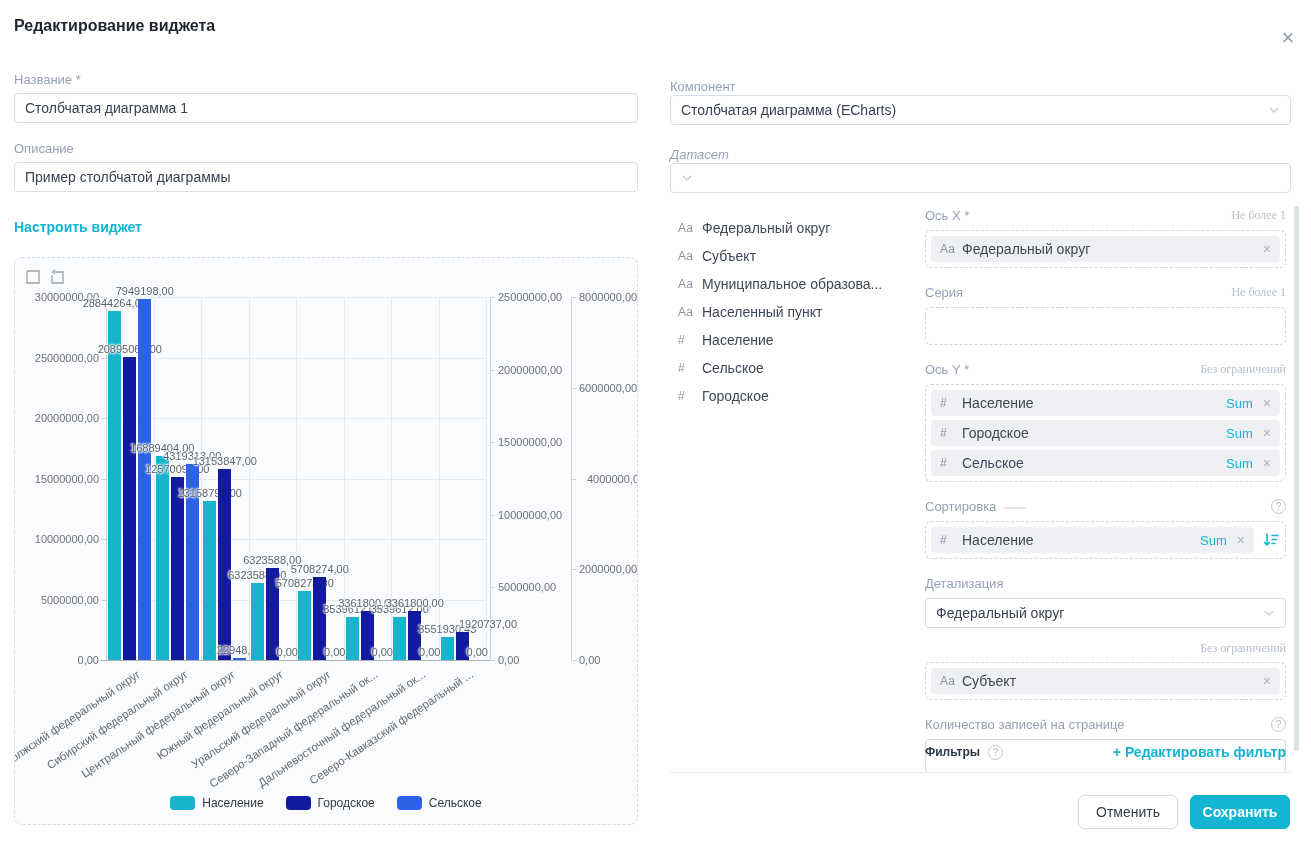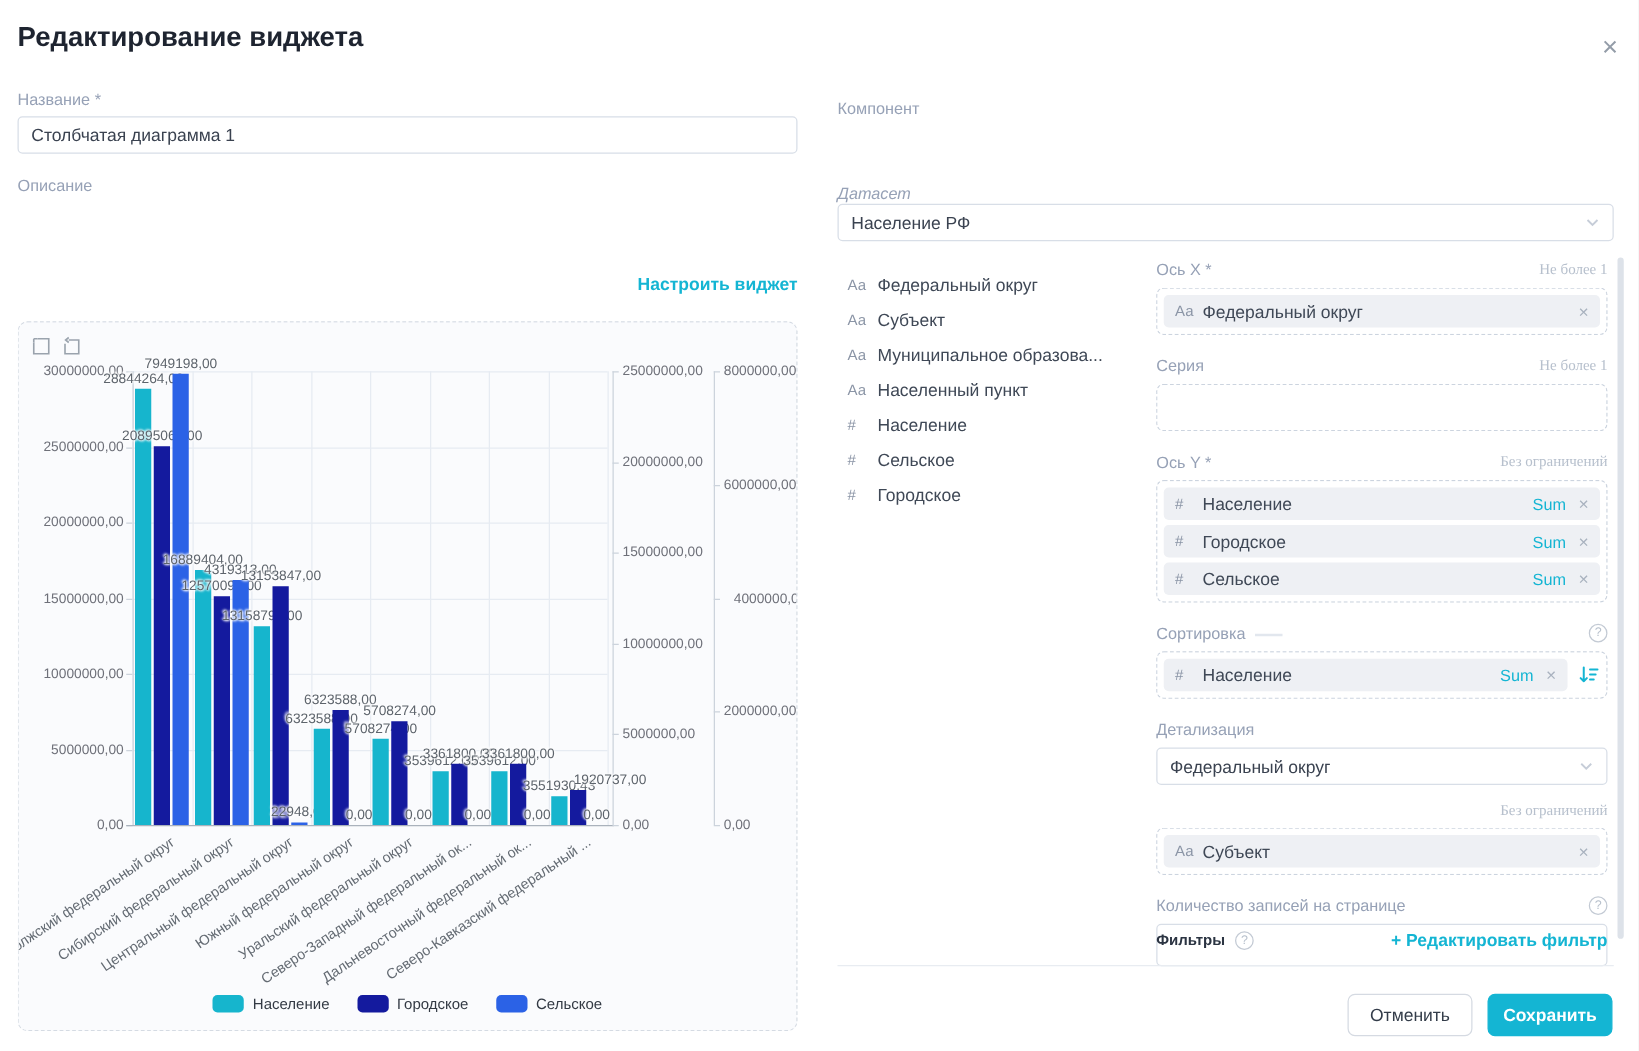--- a/index.html
+++ b/index.html
@@ -1,21 +1,21 @@
 <!DOCTYPE html>
 <html><head>
 <meta charset="utf-8">
 <style>
   * { margin:0; padding:0; box-sizing:border-box; }
   html,body { background:#e9ebee; }
   body { font-family:"Liberation Sans","DejaVu Sans",sans-serif; }
   .stage { position:relative; width:1311px; height:841px; background:#ffffff; overflow:hidden; }
 
   .abs { position:absolute; }
-  .page-title { left:14px; top:17px; font-size:22px; font-weight:700; color:#1e2430; }
+  .page-title { left:14px; top:17px; font-size:16px; font-weight:700; color:#1e2430; }
   .close-btn { left:1276px; top:26px; width:24px; height:24px; font-size:22px; color:#939ca8; text-align:center; line-height:24px; cursor:pointer; }
 
   .f-label { font-size:13px; color:#96a1b6; }
   .limit-label { font-size:12px; color:#b7c0cd;font-family:Liberation Serif, serif; }
   .text-input { width:100%; height:30px; border:1px solid #d8dee7; border-radius:4px; background:#fff; font-size:14px; color:#3a4250; padding:0 10px; font-family:inherit; outline:none; }
   .select-box { height:30px; border:1px solid #d8dee7; border-radius:4px; background:#fff; display:flex; align-items:center; padding:0 10px; font-size:14px; color:#3a4250; cursor:pointer; }
   .select-box .sel-text { flex:1; }
   .chev { width:12px; height:12px; }
 
   .link { color:#14b5d3; font-size:14px; font-weight:700; cursor:pointer; }
@@ -62,22 +62,23 @@
 
 <div class="stage">
 
   <div class="abs page-title">Редактирование виджета</div>
   <div class="abs close-btn">×</div>
 
   <div class="abs f-label" style="left:14px;top:72px;">Название *</div>
   <input class="abs text-input" style="left: 14px; top: 93px; width: 624px;" value="Столбчатая диаграмма 1">
 
   <div class="abs f-label" style="left:14px;top:141px;">Описание</div>
-
-  <div class="abs link" style="left:14px;top:219px;width:624px;text-align:right;">Настроить виджет</div>
+  <input class="abs text-input" style="left: 14px; top: 162px; width: 624px;" value="Пример столбчатой диаграммы">
+
+  <div class="abs link" style="left:14px;top:219px;width:624px;text-align:left;">Настроить виджет</div>
 
   <div class="abs chart-card">
     <div id="chart-root">
         <div class="toolbox">
   <svg width="16" height="16" viewBox="0 0 16 16">
     <path d="M5 2h9v12H2V5" fill="none" stroke="#9aa3ad" stroke-width="1.3"></path>
     <path d="M2 2h3M2 2v3" stroke="#9aa3ad" stroke-width="1.3"></path>
           </svg>
   <svg width="16" height="16" viewBox="0 0 16 16">
     <path d="M6 3h8v11H3V6" fill="none" stroke="#9aa3ad" stroke-width="1.3"></path>
@@ -201,24 +202,29 @@
           </span>
           <span class="legend-item">
     <span class="legend-swatch" style="background:#2b62e6;"></span>
     <span class="legend-label">Сельское</span>
           </span>
         </div>
       </div>
   </div>
 
   <div class="abs f-label" style="left:670px;top:79px;">Компонент</div>
+  <div class="abs select-box" style="left:670px;top:95px;width:621px;">
+    <span class="sel-text">Столбчатая диаграмма (ECharts)</span>
+    <svg class="chev" viewBox="0 0 12 12">
+        <path d="M2 4l4 4 4-4" fill="none" stroke="#c6cdd8" stroke-width="1.5"></path>
+      </svg>
+  </div>
 
   <div class="abs f-label" style="left:670px;top:147px;font-style:italic;">Датасет</div>
   <div class="abs select-box" style="left:670px;top:163px;width:621px;">
-    <span class="sel-text">Население РФ</span>
     <svg class="chev" viewBox="0 0 12 12">
         <path d="M2 4l4 4 4-4" fill="none" stroke="#c6cdd8" stroke-width="1.5"></path>
       </svg>
   </div>
 
   <div class="abs" style="left:678px;top:214px;width:240px;" id="field-list">
       <div class="field-row">
         <span class="field-prefix">Аа</span>
         <span>Федеральный округ</span>
       </div>

